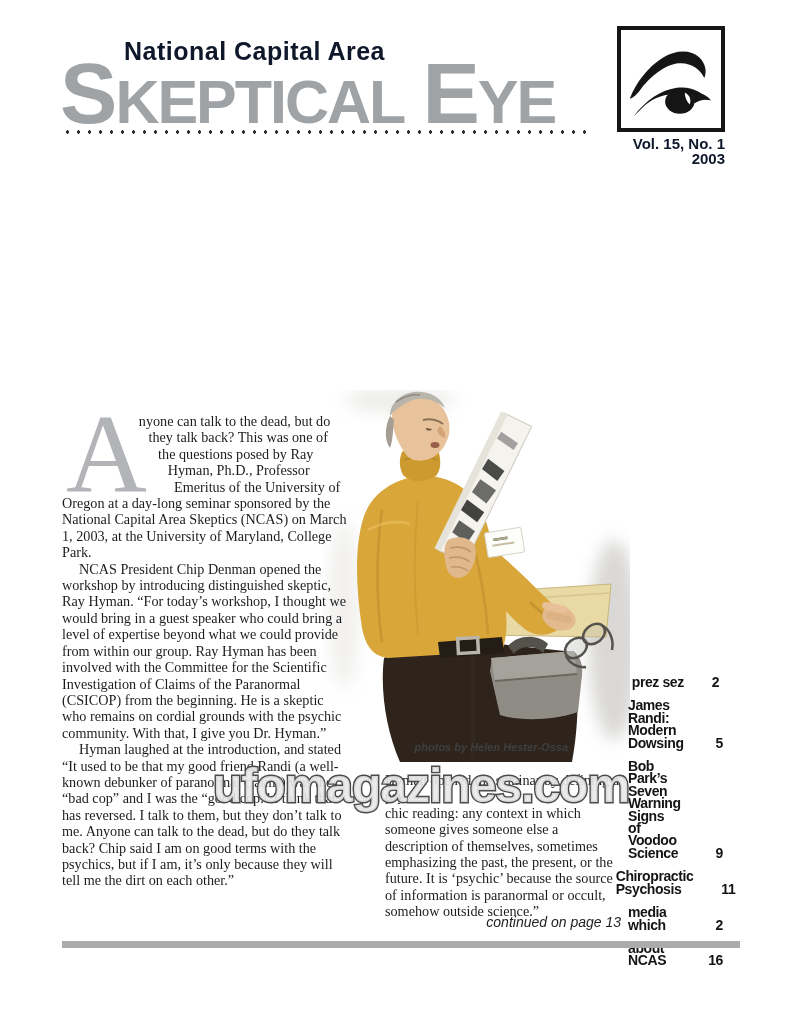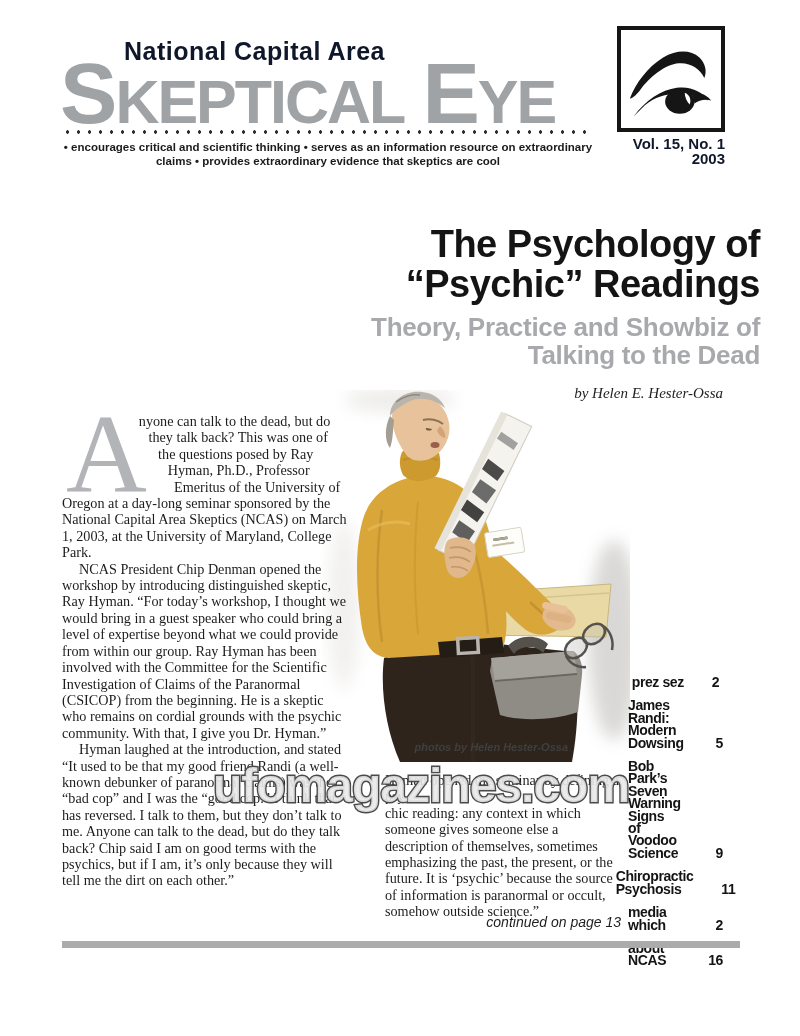--- a/index.html
+++ b/index.html
@@ -70,45 +70,35 @@
   .photo{position:absolute;left:322px;top:390px;width:308px;height:372px;}
 </style>
 </head>
 <body>
 
 <div class="page">
 
   <div class="mh-kicker">National Capital Area</div>
   <div class="mh-title"><span class="mh-big">S</span><span class="mh-small">KEPTICAL</span><span class="mh-space"></span><span class="mh-big">E</span><span class="mh-small">YE</span></div>
   <div class="dots"></div>
-  <div class="tagline">• encourages critical and scientific thinking • serves as an information resource on extraordinary claims • provides extraordinary evidence that skeptics are cool</div>
 
   <div class="logo-box">
     <svg viewBox="0 0 100 100" width="100" height="98">
       <path d="M8,70 C14,54 26,38 42,28 C56,20 70,20 79,28 C85,34 87,42 84,49 C80,40 70,33 58,34 C44,35 28,48 18,62 C14,67 10,70 8,70 Z" fill="#151515"></path>
       <path d="M12,88 C24,72 40,61 56,59 C70,57 82,63 88,72 C80,67 72,66 64,68 C50,62 32,68 20,80 C16,84 13,87 12,88 Z" fill="#151515"></path>
       <ellipse cx="59" cy="73" rx="15" ry="12.5" fill="#151515"></ellipse>
       <path d="M64,64 C69,66 71,71 69,76 C66,73 64,68 64,64 Z" fill="#ffffff"></path>
       <path d="M72,66 C80,63 86,66 91,72 C85,70 78,72 74,75 Z" fill="#151515"></path>
     </svg>
   </div>
   <div class="vol">
     <div>Vol. 15, No. 1</div>
     <div>2003</div>
   </div>
 
-  <div class="headline">
-    <div class="title-line">The Psychology of</div>
-    <div class="title-line">“Psychic” Readings</div>
-    <div class="subtitle">
-      <div class="subtitle-line">Theory, Practice and Showbiz of</div>
-      <div class="subtitle-line">Talking to the Dead</div>
-    </div>
-    <div class="byline">by Helen E. Hester-Ossa</div>
-  </div>
 
   <svg class="photo" viewBox="0 0 308 372">
     <defs>
       <filter id="blur8" x="-50%" y="-50%" width="200%" height="200%">
           <feGaussianBlur stdDeviation="8"></feGaussianBlur>
         </filter>
       <filter id="blur3" x="-50%" y="-50%" width="200%" height="200%">
           <feGaussianBlur stdDeviation="3"></feGaussianBlur>
         </filter>
     </defs>

